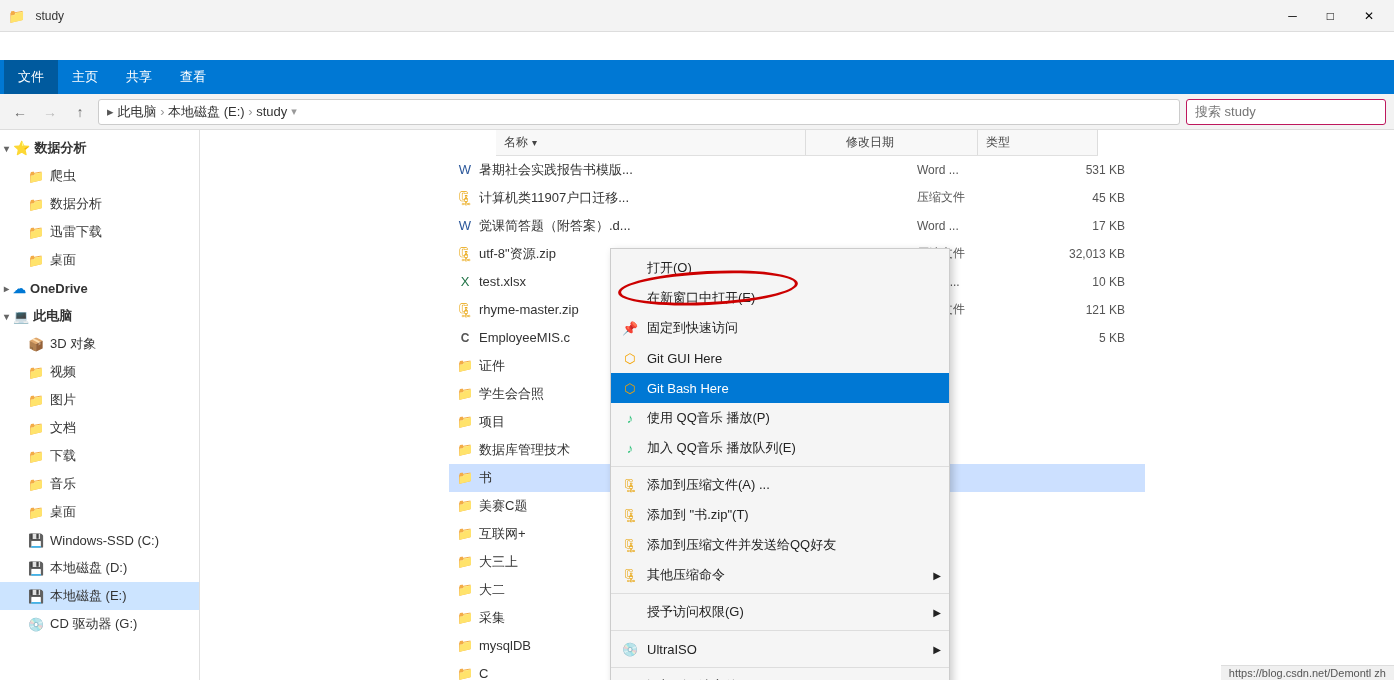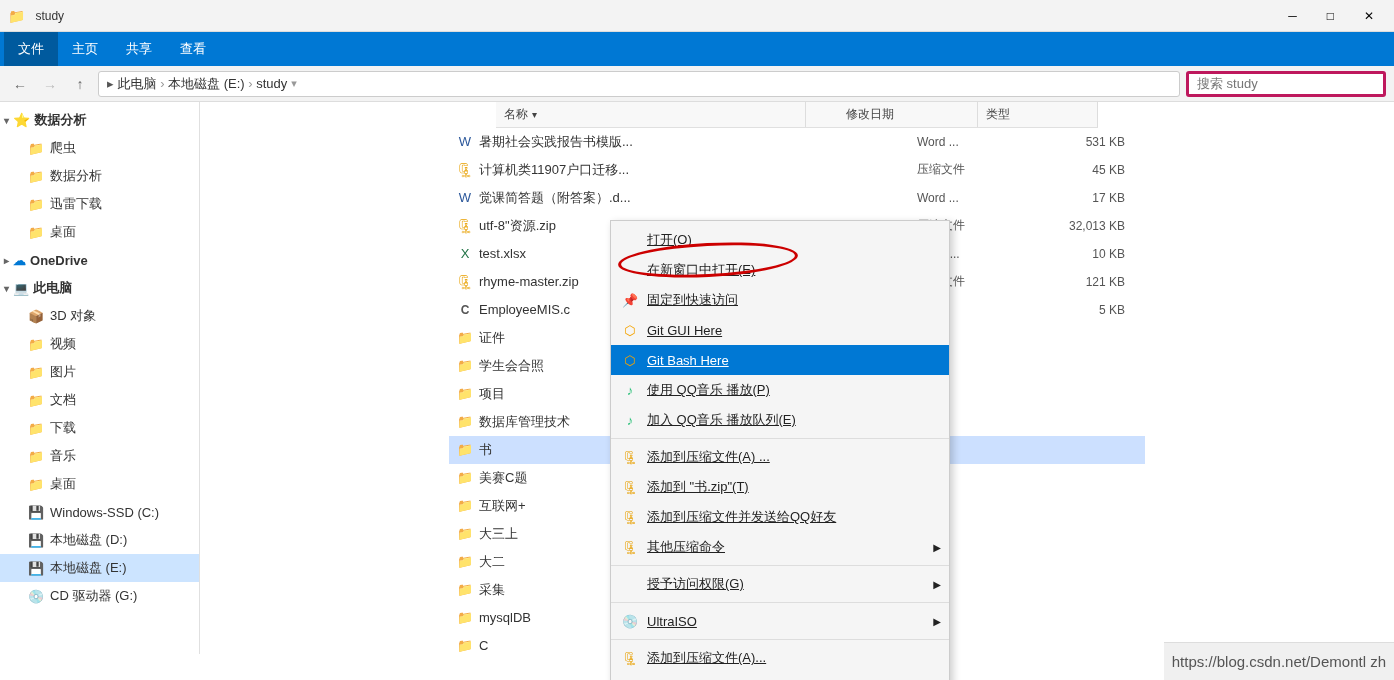--- a/index.html
+++ b/index.html
@@ -16,20 +16,21 @@
       gap: 6px;
     }
 
     
     .menu-bar {
       height: 34px;
       background: #0078d4;
       display: flex;
       align-items: center;
       padding: 0 4px;
+      margin-top: 28px;
     }
     .menu-btn {
       height: 34px;
       padding: 0 14px;
       color: #fff;
       cursor: pointer;
       display: flex;
       align-items: center;
       font-size: 13px;
       border: none;
@@ -64,21 +65,21 @@
       border-radius: 3px;
       display: flex;
       align-items: center;
       padding: 0 8px;
       font-size: 13px;
       color: #333;
     }
     .search-box {
       width: 200px;
       height: 26px;
-      border: 3px solid #be185d;
+      border: 1px solid #be185d;
       border-radius: 3px;
       padding: 0 8px;
       font-size: 13px;
     }
 
     
     .main { display: flex; height: calc(680px - 32px - 34px - 36px - 26px); }
 
     
     .sidebar {
@@ -159,21 +160,20 @@
     }
     .ctx-item {
       height: 30px;
       display: flex;
       align-items: center;
       padding: 0 16px 0 36px;
       cursor: pointer;
       font-size: 13px;
       color: #222;
       position: relative;
-      text-decoration: underline;
     }
     .ctx-item.highlighted { background: #0078d4; color: #fff; }
     .ctx-item .ctx-icon {
       position: absolute;
       left: 10px;
       width: 18px;
       height: 18px;
       display: flex;
       align-items: center;
       justify-content: center;
@@ -197,23 +197,23 @@
       pointer-events: none;
       z-index: 200;
       transform: rotate(-3deg);
     }
 
     
     .status-bar {
       position: absolute;
       bottom: 0;
       right: 0;
-      height: 38px;
+      height: 15px;
       padding: 0 8px;
-      font-size: 15px;
+      font-size: 11px;
       color: #555;
       display: flex;
       align-items: center;
       background: #f0f0f0;
       border-top: 1px solid #ddd;
     }
 
     .col-header-row {
       display: flex;
       height: 26px;

